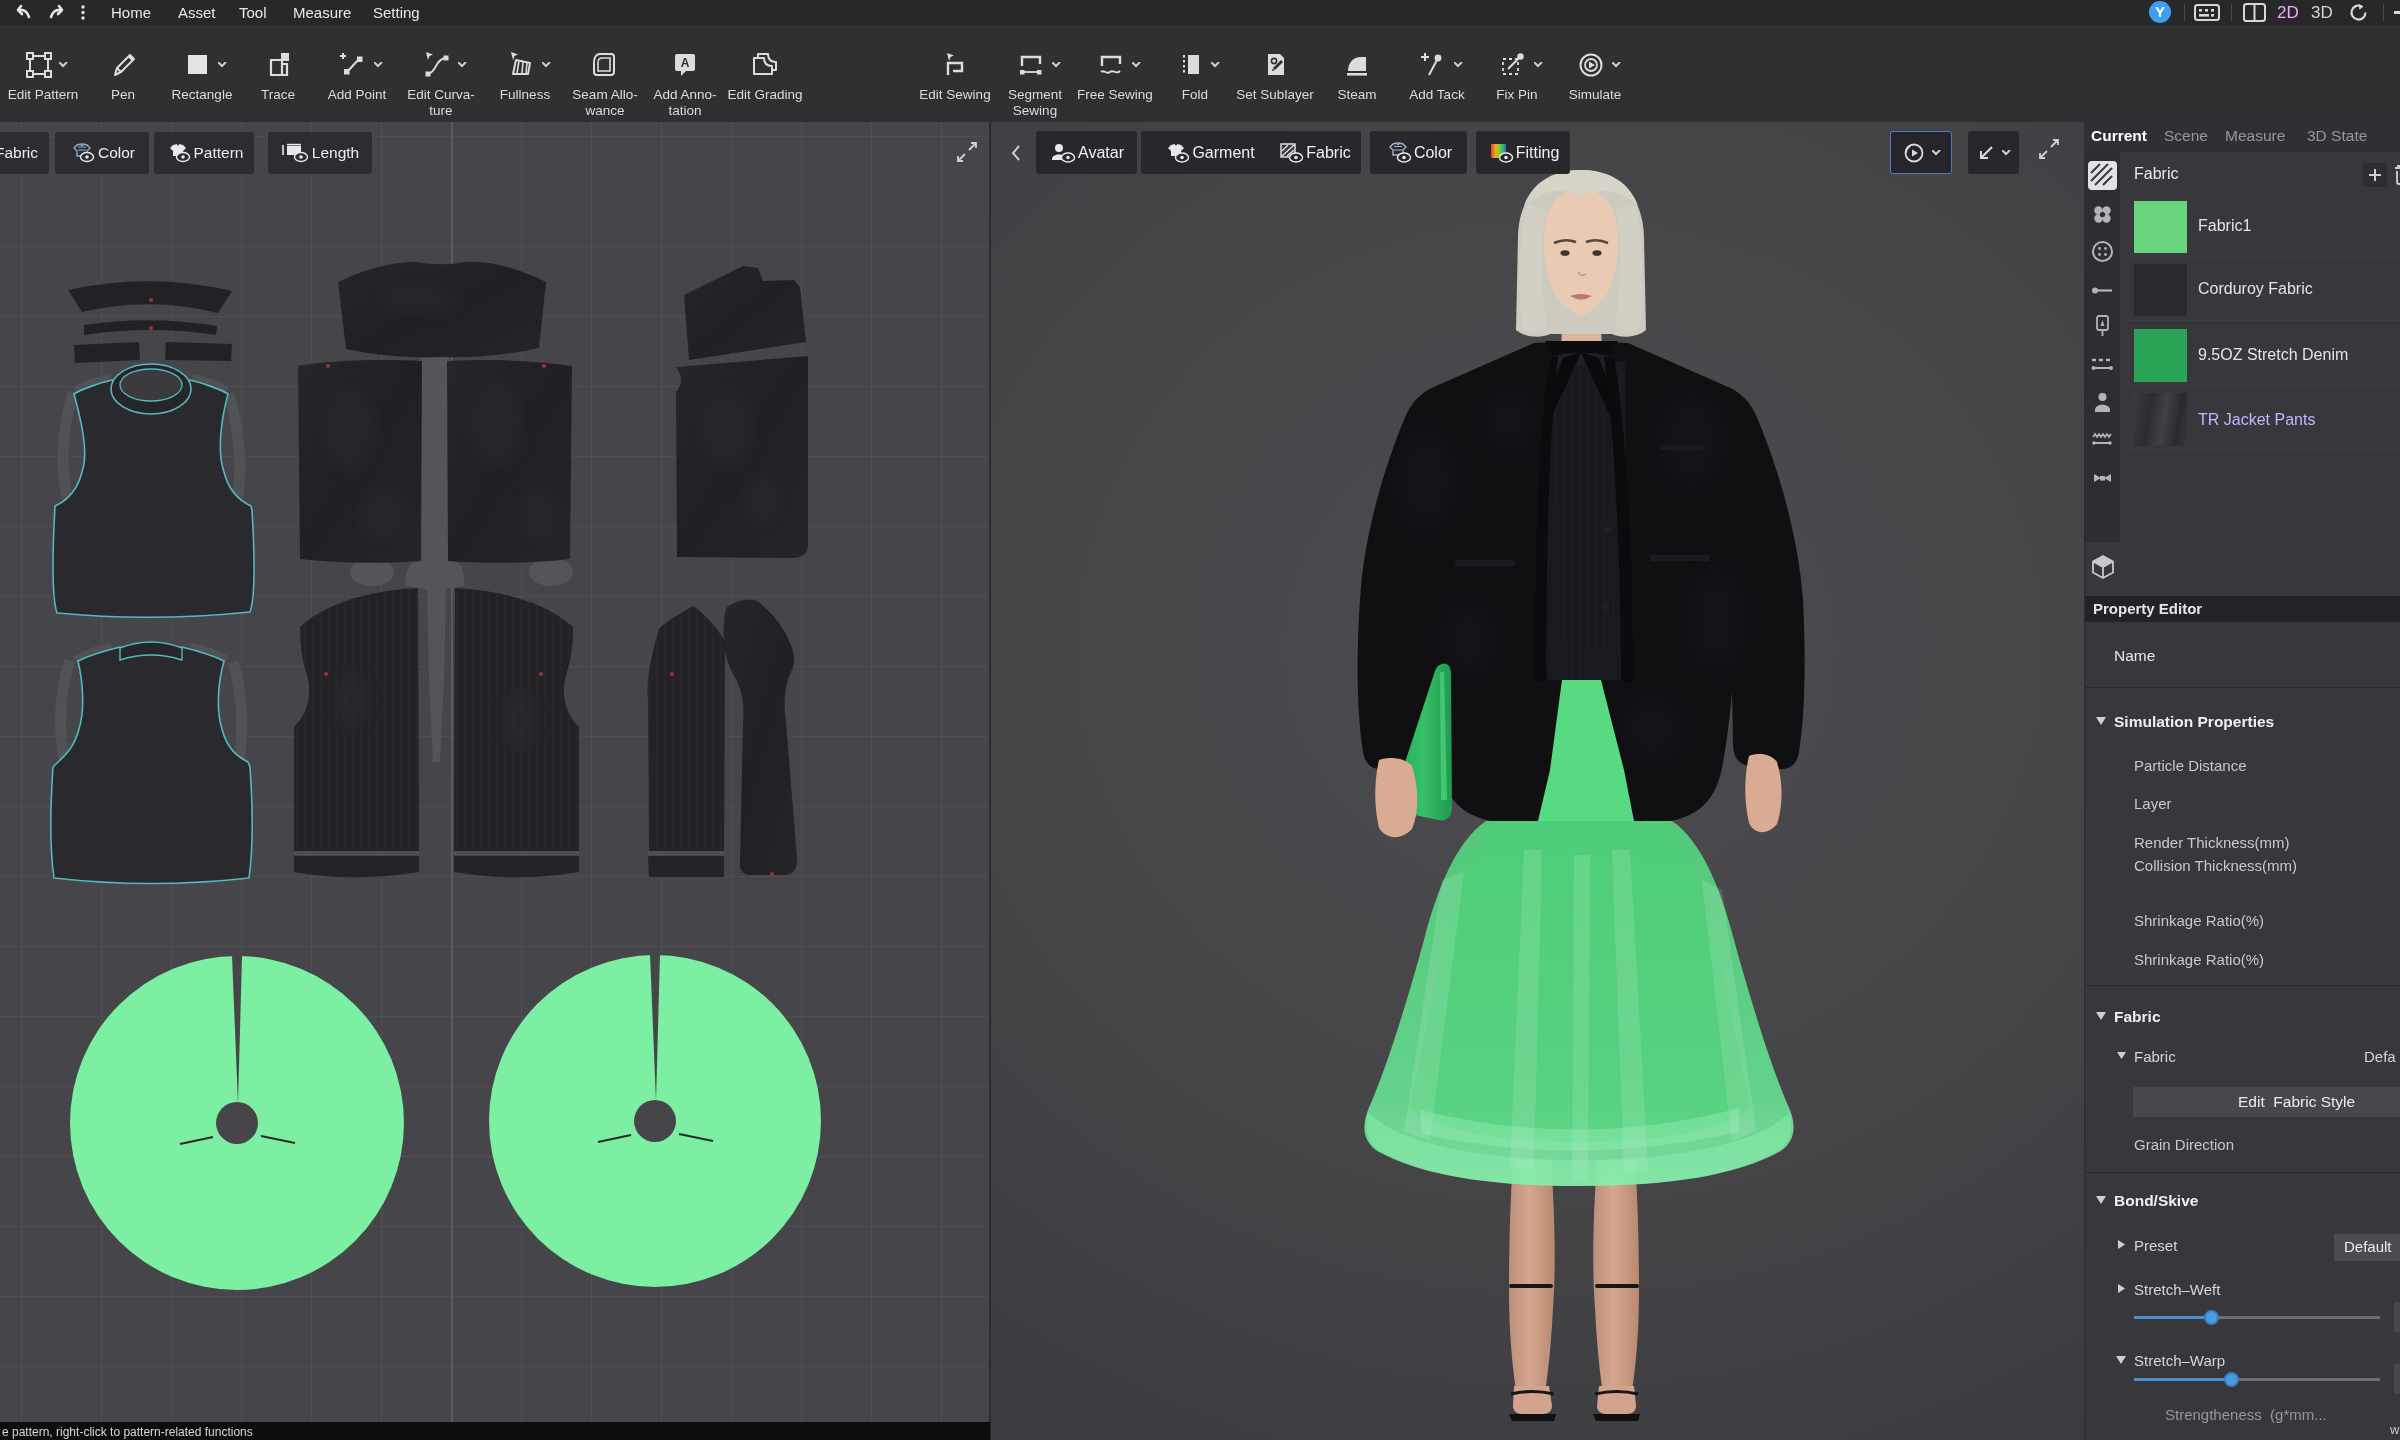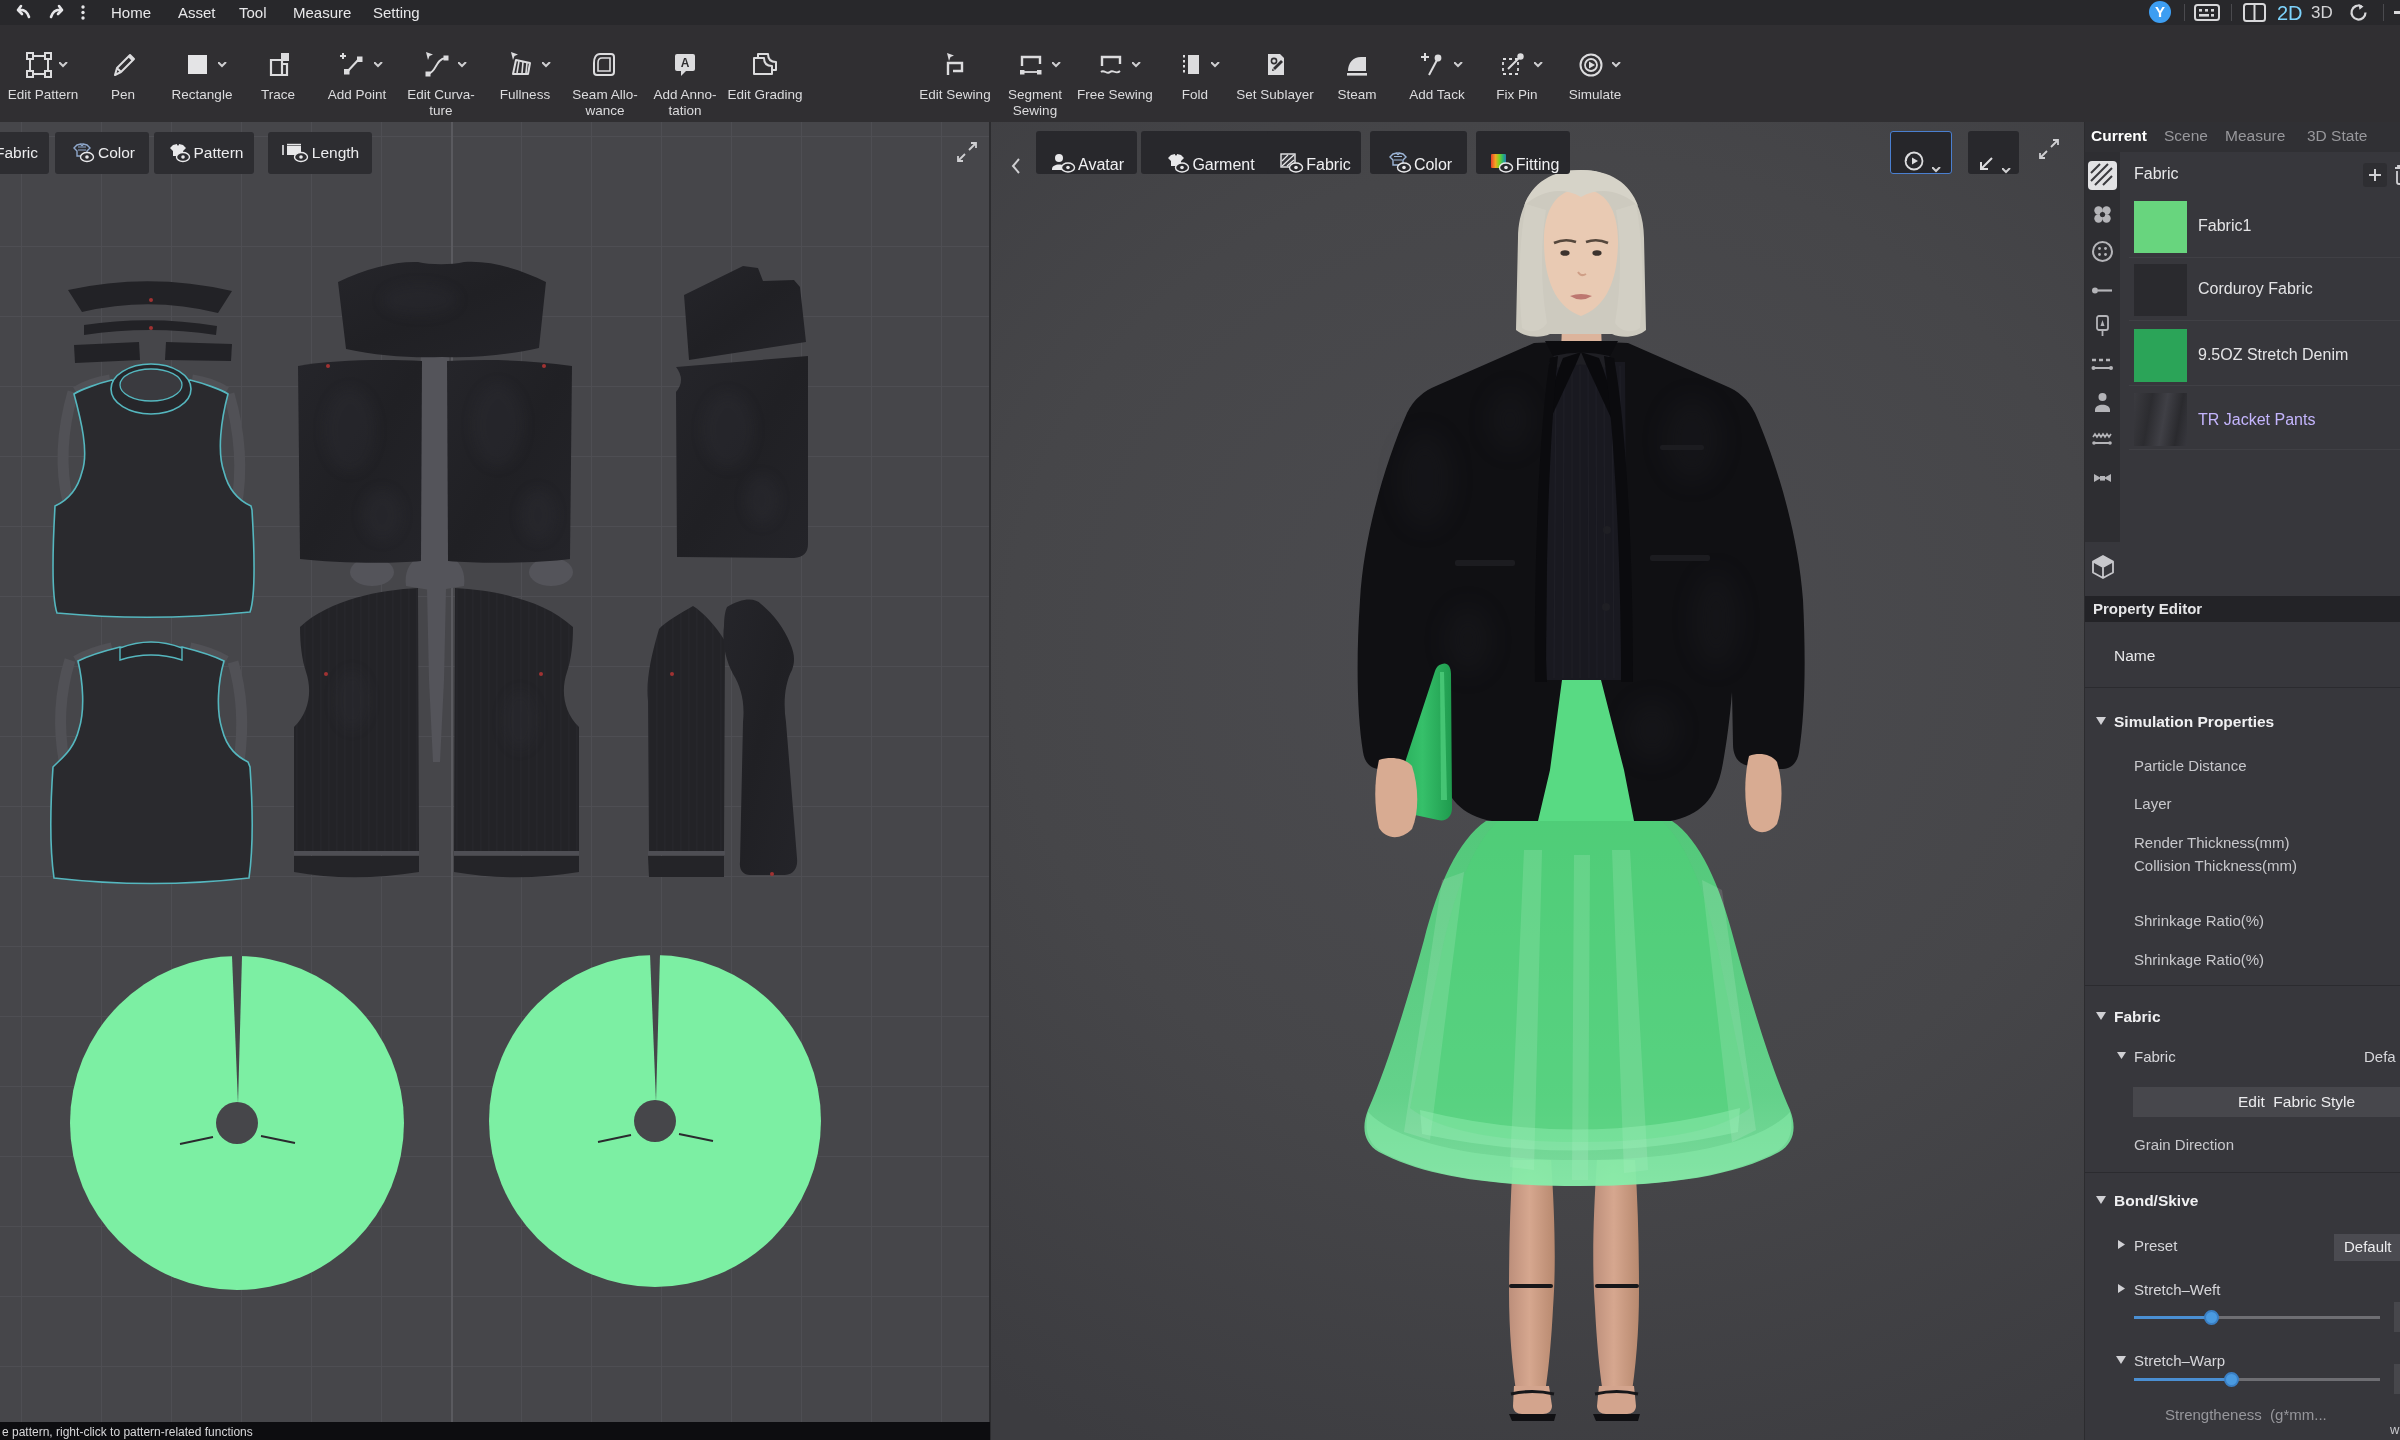--- a/index.html
+++ b/index.html
@@ -19,21 +19,21 @@
       repeating-linear-gradient(to right, transparent 0, transparent 69px, #4e4e53 69px, #4e4e53 70px),
       repeating-linear-gradient(to bottom, transparent 0, transparent 69px, #4e4e53 69px, #4e4e53 70px);
     background-size: 2px 100%, 100% 100%, 100% 100%;
     background-position: 451px 0, 32px 0, 0 55px;
     background-repeat: no-repeat, repeat, repeat; }
   .ctab { position:absolute; top:10px; height:42px; background:#2d2d31; border-radius:3px; color:#ececee;
      font-size:15.5px; display:flex; align-items:center; justify-content:center; gap:7px; }
   #viewport { position:absolute; left:990px; top:122px; width:1095px; height:1318px;
      background:radial-gradient(ellipse 1000px 900px at 52% 40%, #4c4c50 0%, #464649 55%, #3c3c40 100%); overflow:hidden; }
   .vtab { position:absolute; top:9px; height:43px; background:#28282c; border-radius:3px; color:#f0f0f2;
-     font-size:16px; display:flex; align-items:flex-end; justify-content:center; gap:8px; }
+     font-size:16px; display:flex; align-items:center; justify-content:center; gap:8px; }
   #rightpanel { position:absolute; left:2085px; top:122px; width:315px; height:1318px; background:#37373c; }
   #statusbar { position:absolute; left:0; top:1422px; width:990px; height:18px; background:#0d0d10; color:#d8d8da; font-size:12px; }
   #stdrender { position:absolute; color:#ffffff; font-size:53px; letter-spacing:-2px; }
   svg { display:block; }
   .rseparator { position:absolute; top:4px; width:1px; height:17px; background:#4a4a4e; }
 </style>
 </head>
 <body>
 <div id="menubar">
   <svg class="abs" style="left:15px;top:4px" width="75" height="17" viewBox="0 0 75 17">
@@ -56,21 +56,21 @@
       <rect x="11" y="5" width="3" height="2.6" fill="#d8d8da"></rect>
       <rect x="17" y="5" width="3" height="2.6" fill="#d8d8da"></rect>
     <rect x="5" y="10" width="10" height="2.6" fill="#d8d8da"></rect>
       <rect x="17" y="10" width="3" height="2.6" fill="#d8d8da"></rect>
   </svg>
   <div class="rseparator" style="left:2231px"></div>
   <svg class="abs" style="left:2243px;top:3px" width="23" height="19" viewBox="0 0 23 19">
     <rect x="1" y="1" width="21" height="17" rx="2.5" fill="none" stroke="#d8d8da" stroke-width="2"></rect>
     <line x1="11.5" y1="1" x2="11.5" y2="18" stroke="#d8d8da" stroke-width="2"></line>
   </svg>
-  <span class="menuitem" style="left:2277px;font-size:20px;color:#7dd3fc">2D</span>
+  <span class="menuitem" style="left:2277px;font-size:17px;color:#f0abfc">2D</span>
   <span class="menuitem" style="left:2311px;font-size:17px;color:#d4d4d6">3D</span>
   <svg class="abs" style="left:2349px;top:3px" width="19" height="19" viewBox="0 0 19 19">
     <path d="M16.5 9.5 A7 7 0 1 1 12.5 3.2" stroke="#d8d8da" stroke-width="2.2" fill="none"></path>
     <path d="M9.5 1 L14.5 3.5 L10.5 6.8 Z" fill="#d8d8da"></path>
   </svg>
   <div class="rseparator" style="left:2383px"></div>
   <div class="abs" style="left:2394px;top:11px;width:10px;height:2.5px;background:#d8d8da"></div>
 </div>
 <div id="toolbar">
 <svg width="0" height="0">

